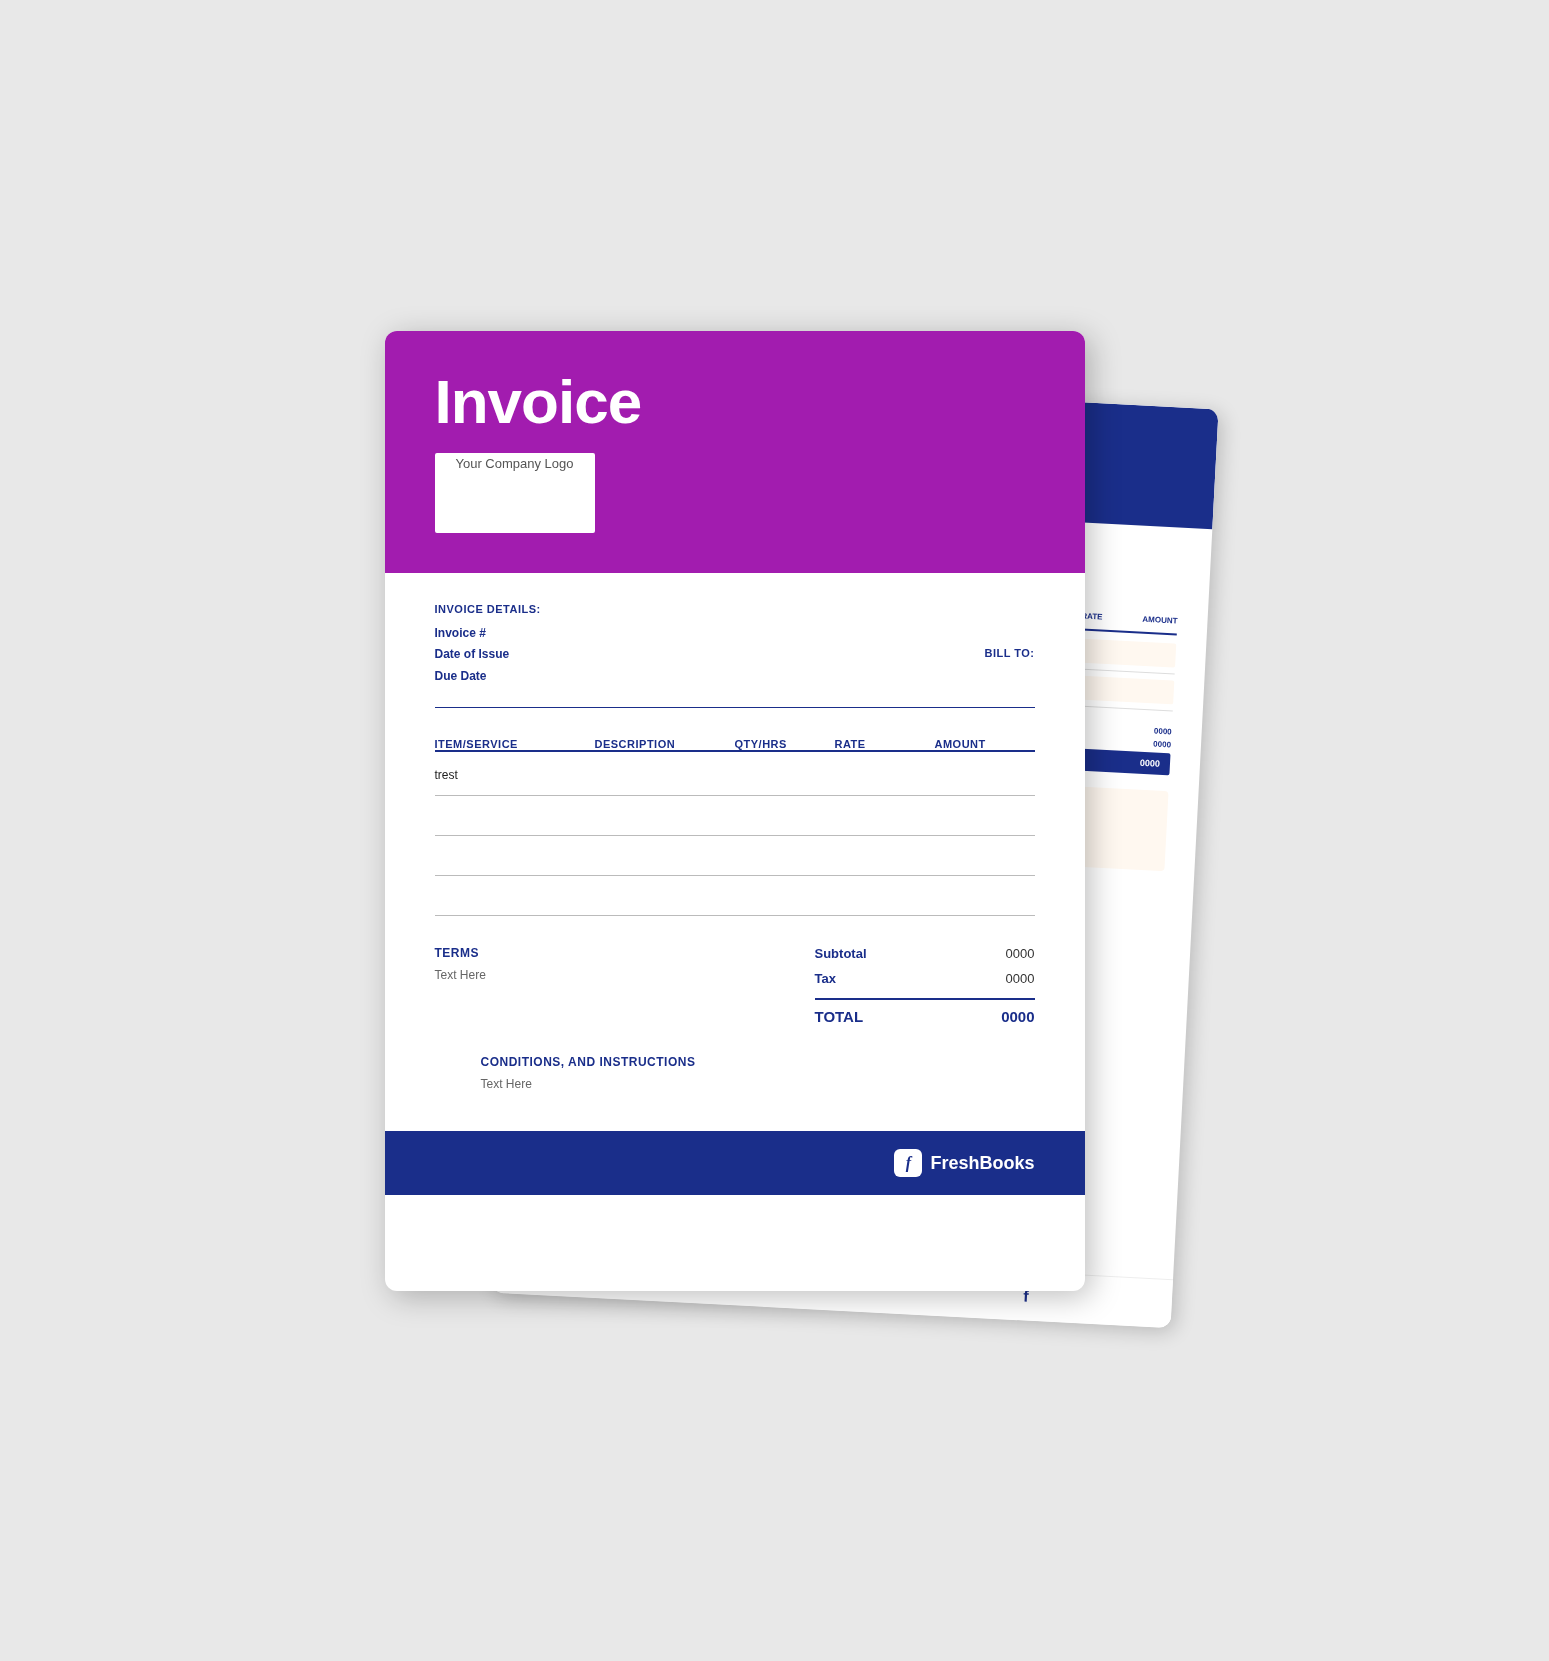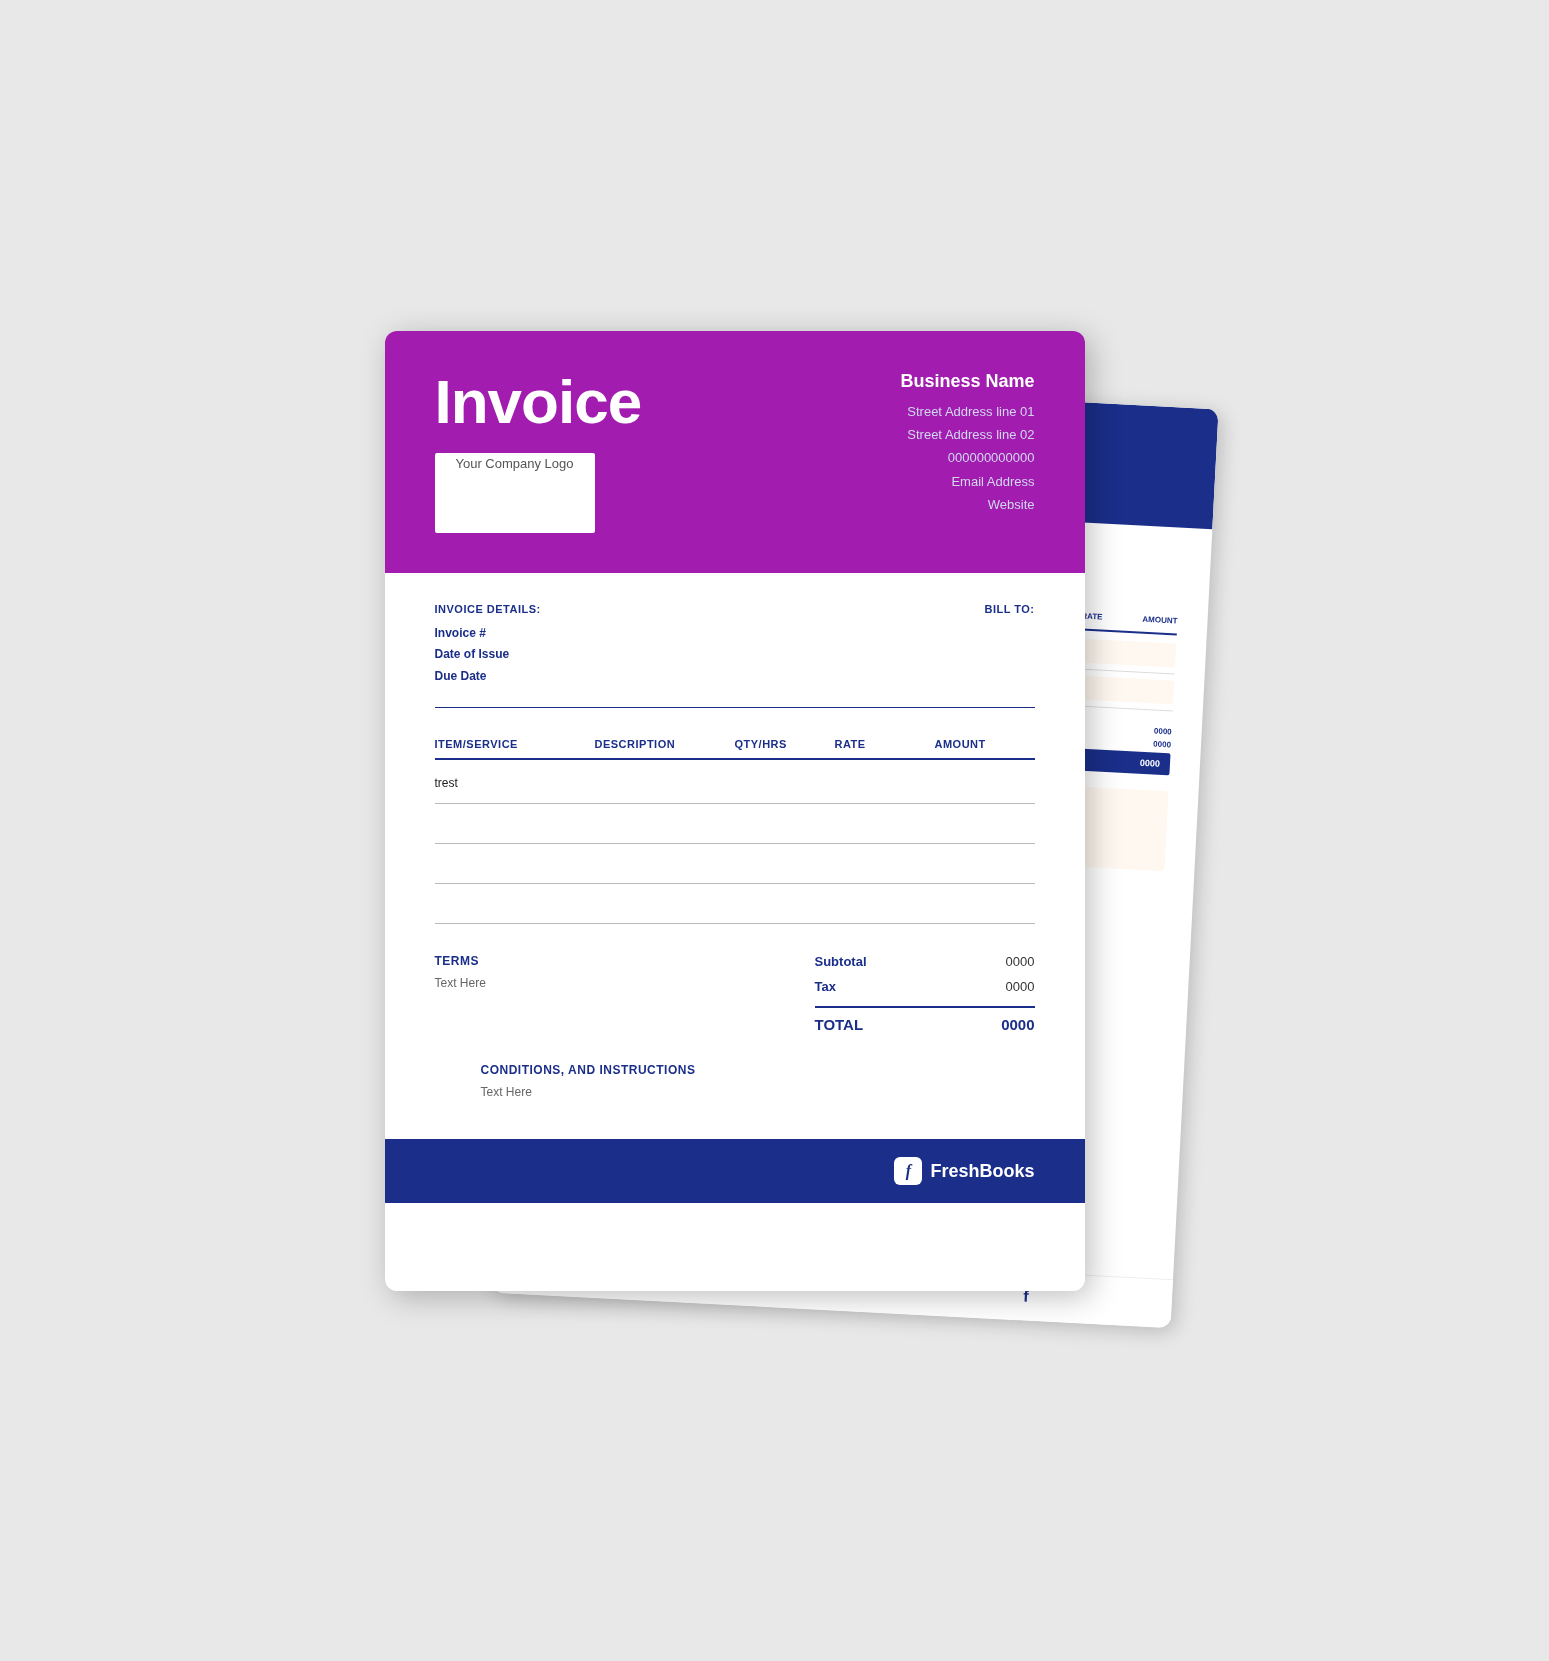--- a/index.html
+++ b/index.html
@@ -250,33 +250,33 @@
       font-weight: 600;
       line-height: 1.8;
     }
 
     .bill-to-label {
       font-size: 11px;
       font-weight: bold;
       color: #1a2e8a;
       text-transform: uppercase;
       letter-spacing: 0.5px;
+      margin-top: 44px;
     }
 
     
     .items-table {
       width: 100%;
       margin-bottom: 20px;
     }
 
     .items-table-header {
       display: grid;
       grid-template-columns: 160px 1fr 100px 100px 100px;
       border-bottom: 2px solid #1a2e8a;
-      padding-bottom: 8px;
       margin-bottom: 4px;
     }
 
     .items-table-header span {
       font-size: 11px;
       font-weight: bold;
       color: #1a2e8a;
       text-transform: uppercase;
       letter-spacing: 0.5px;
     }
@@ -473,30 +473,20 @@
     </div>
   </div>
 
   <div class="invoice-front">
 
     <div class="front-header">
       <div class="front-header-left">
         <div class="invoice-title">Invoice</div>
         <div class="logo-box">
           <span class="logo-text">Your Company Logo</span>
-        </div>
-      </div>
-      <div class="front-header-right">
-        <div class="business-name">Business Name</div>
-        <div class="business-detail">
-          <div>Street Address line 01</div>
-          <div>Street Address line 02</div>
-          <div>000000000000</div>
-          <div>Email Address</div>
-          <div>Website</div>
         </div>
       </div>
     </div>
 
     <div class="front-body">
 
       <div class="invoice-info-section">
         <div class="invoice-details-left">
           <div class="section-title">INVOICE DETAILS:</div>
           <div class="invoice-detail-item">Invoice #</div>

